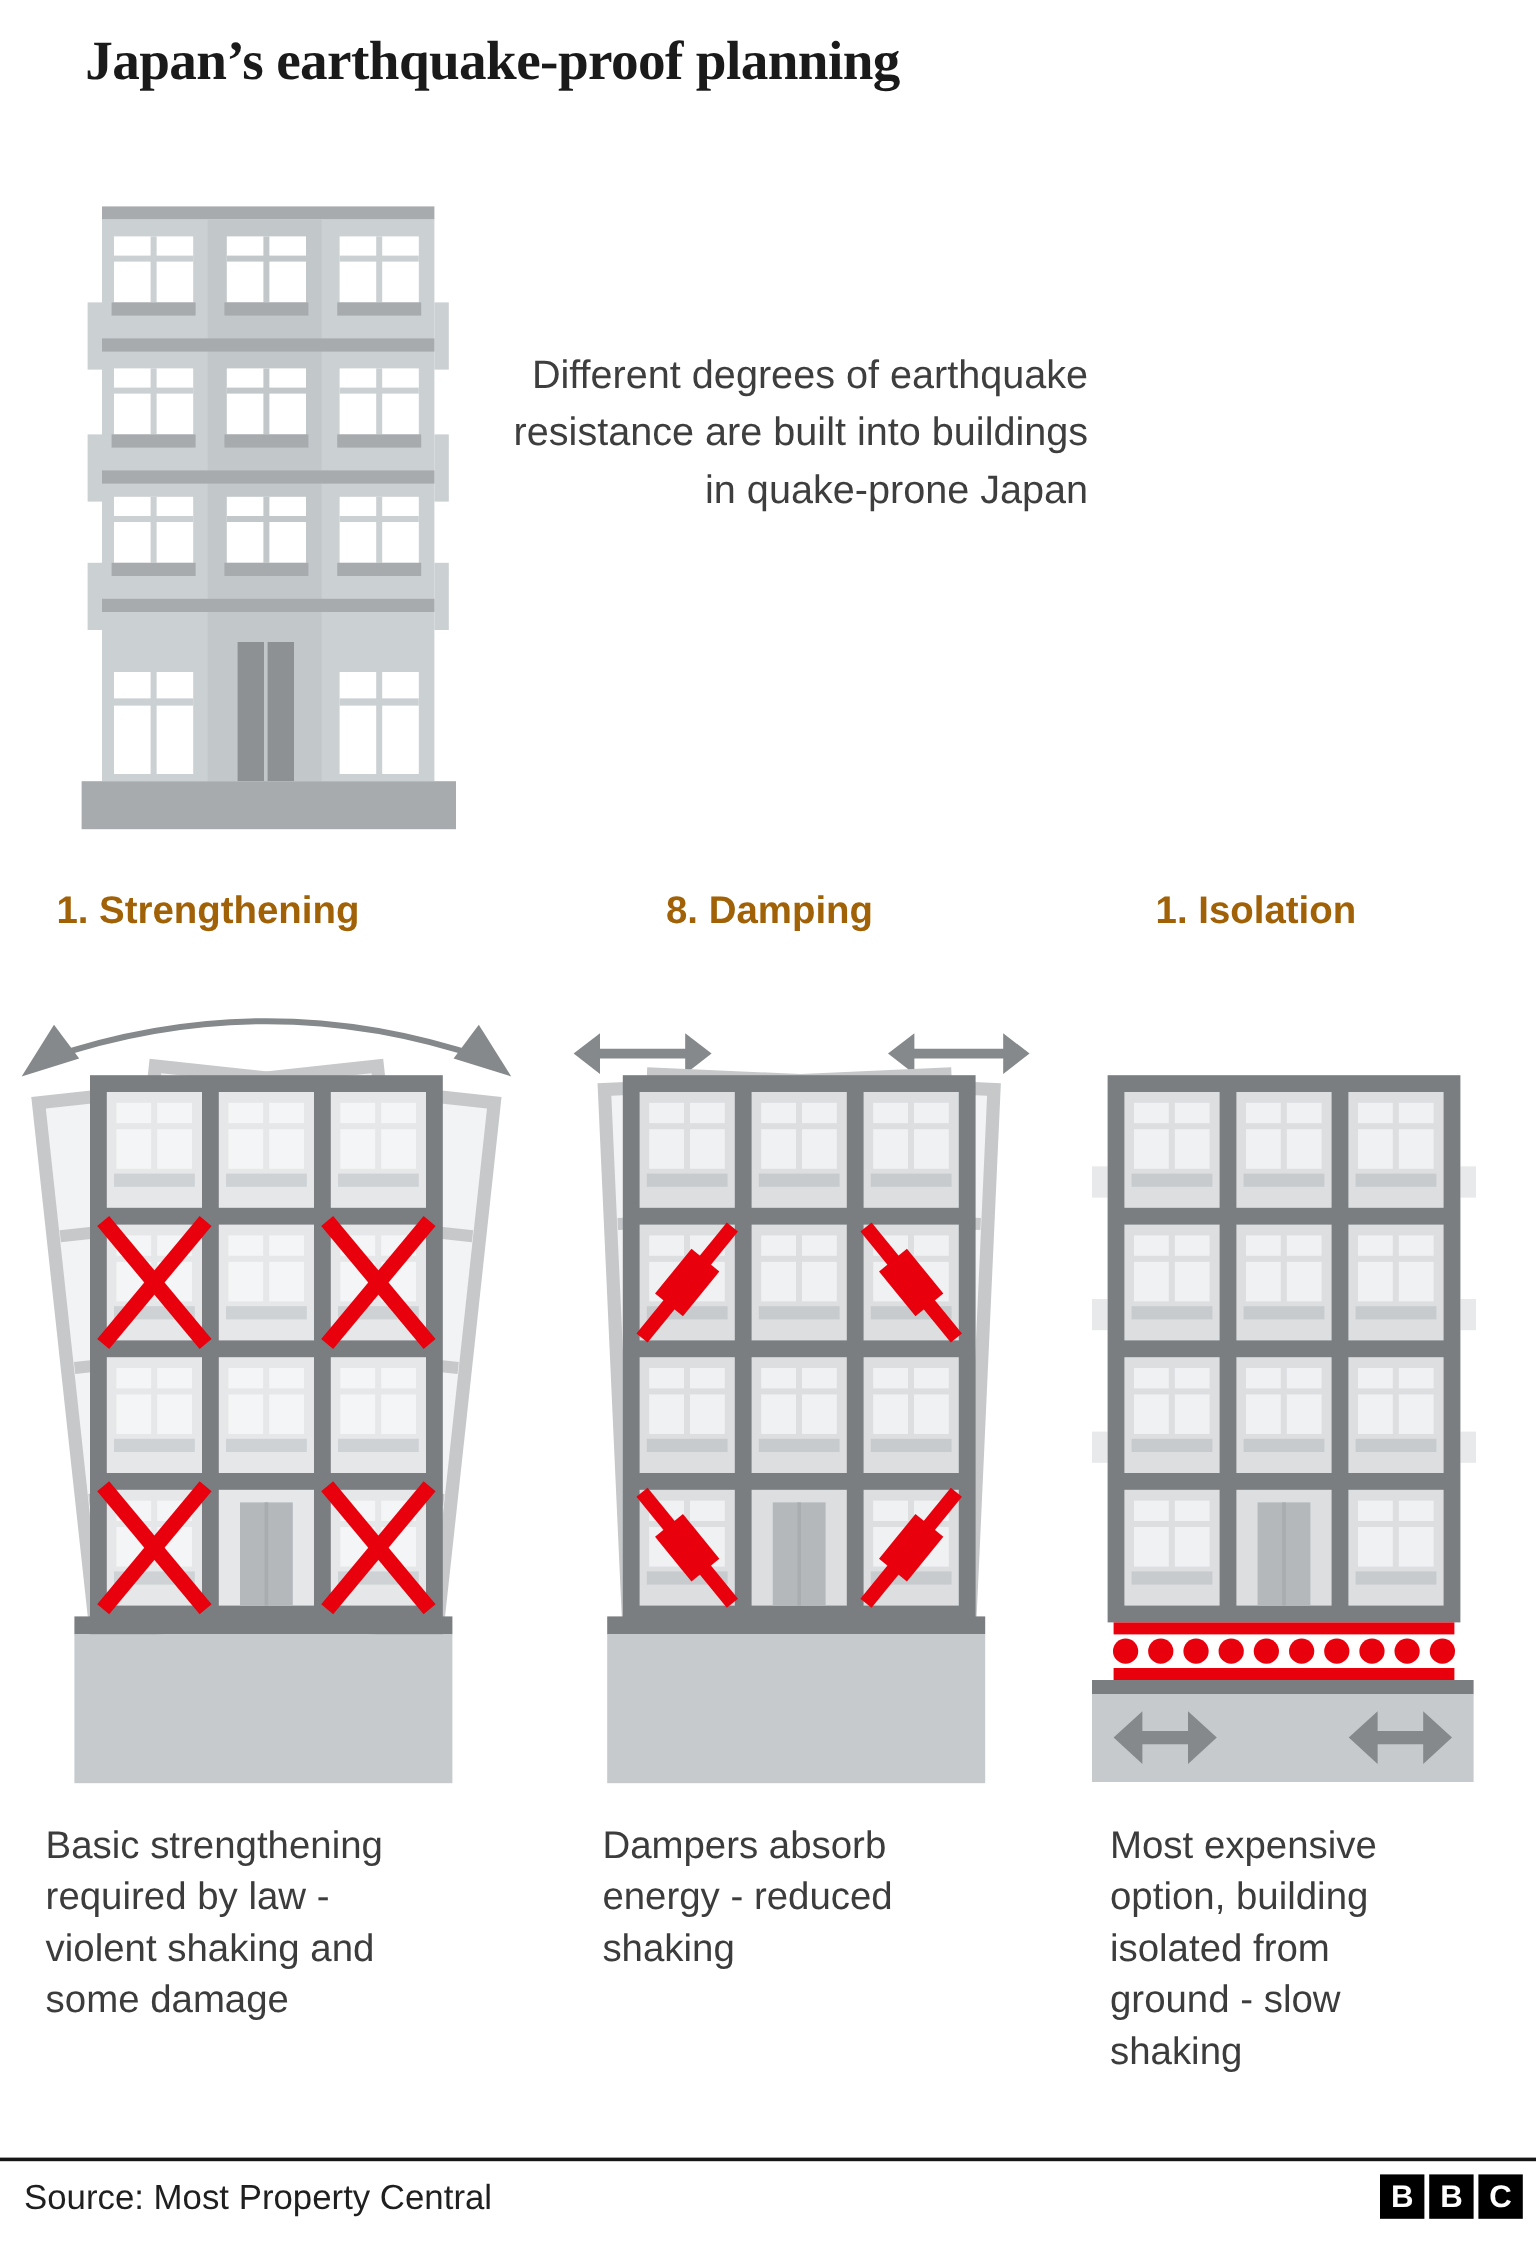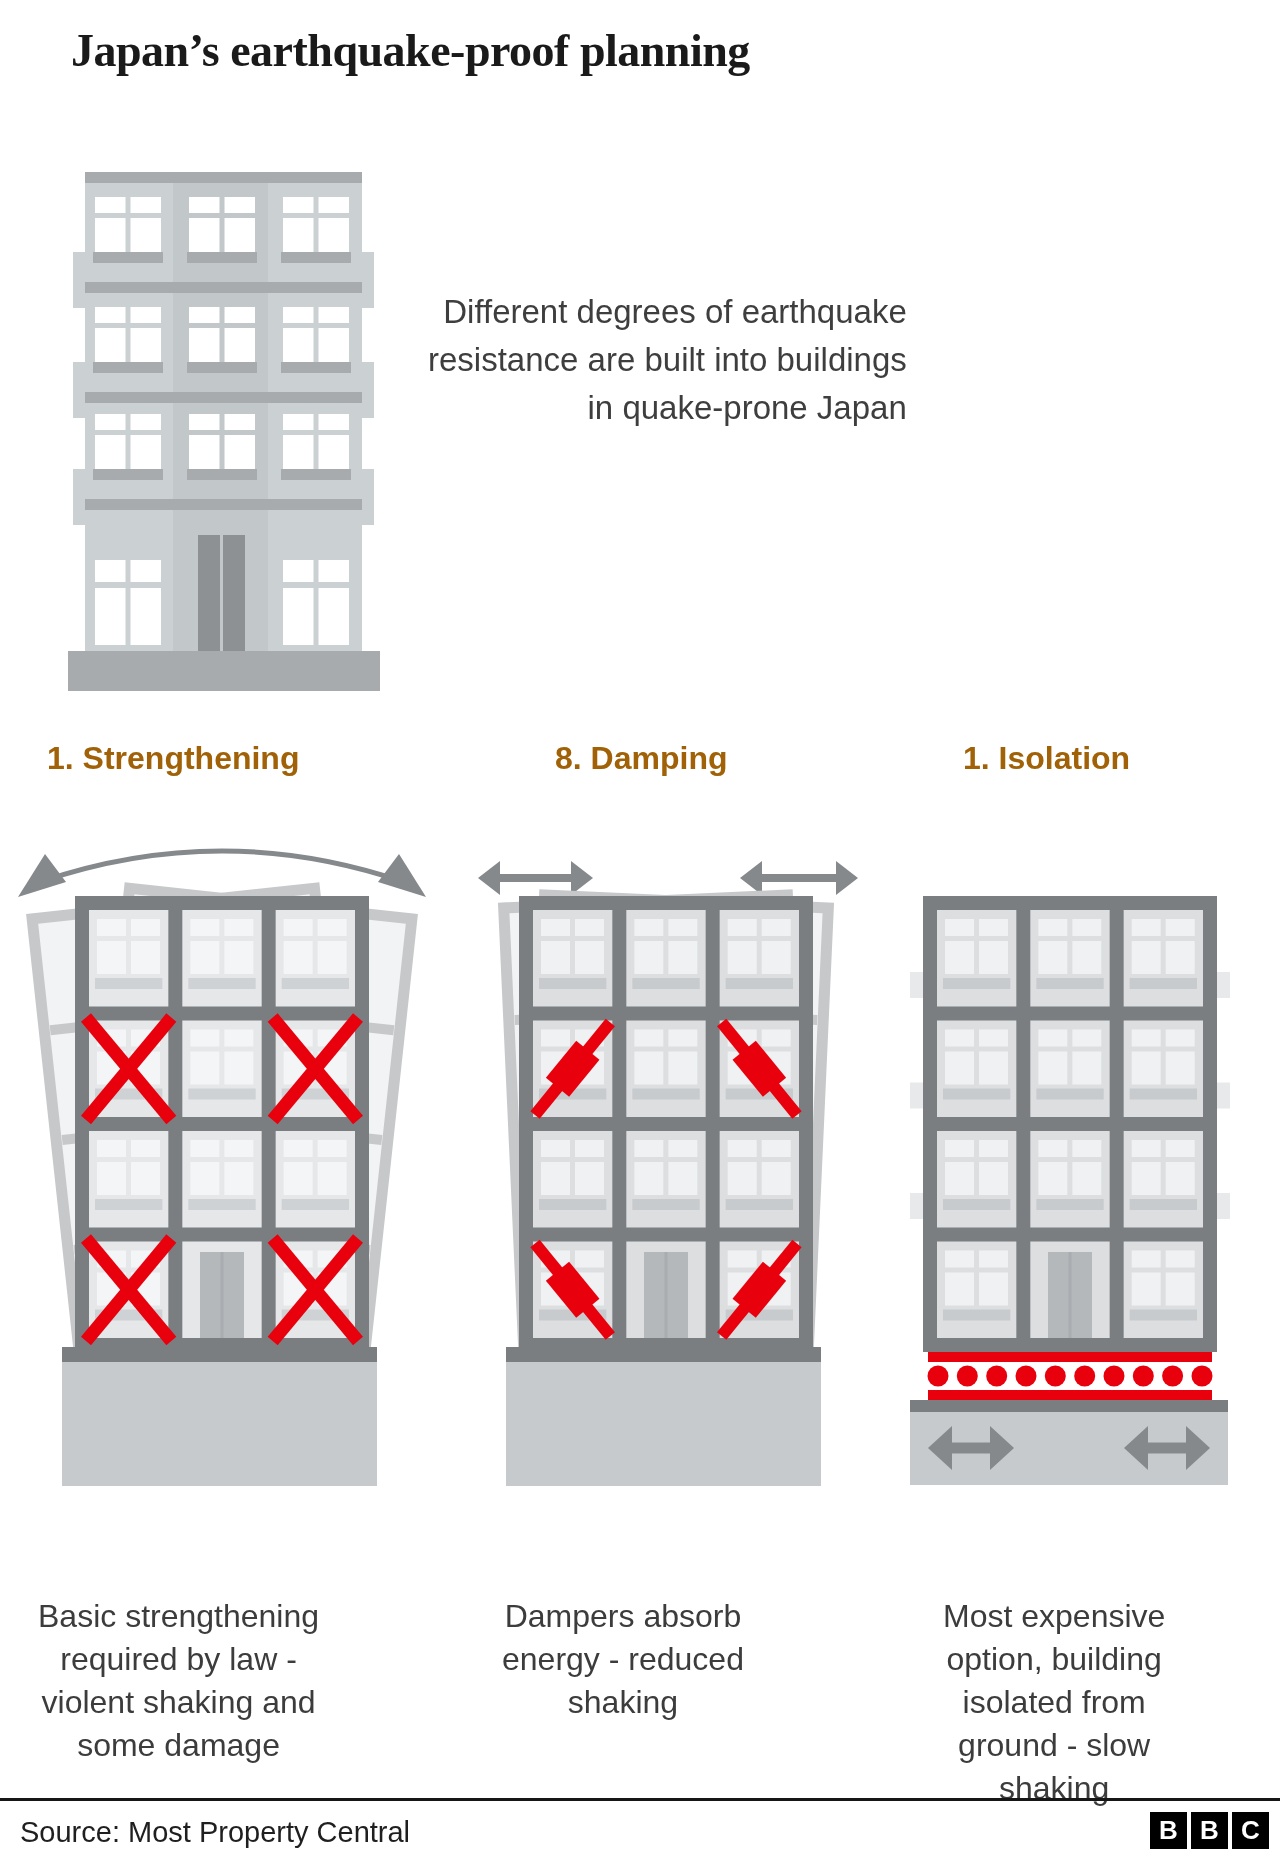--- a/index.html
+++ b/index.html
@@ -5,22 +5,22 @@
   html,body{margin:0;padding:0;background:#fff;}
   .canvas{position:relative;width:1280px;height:1870px;background:#ffffff;
           font-family:"Liberation Sans",sans-serif;overflow:hidden;}
   .abs{position:absolute;}
   #gfx{position:absolute;left:0;top:0;}
   #title{left:25px;top:24px;font-family:Liberation Serif, serif;font-weight:700;
          font-size:46px;color:#1a1a1a;letter-spacing:-0.5px;margin-left:46px;}
   #intro{left:428px;top:288px;font-size:33px;line-height:48px;color:#3e3e3e;white-space:pre-line;text-align:right;}
   .colhead{top:740px;font-weight:700;font-size:32px;color:#a16207;}
   #head-0{left:47px;} #head-1{left:555px;} #head-2{left:963px;}
-  .caption{top:1595px;font-size:32px;line-height:43px;color:#3c3c3c;white-space:pre-line;text-align:center;}
-  #cap-0{left:38px;} #cap-1{left:502px;} #cap-2{left:925px;margin-left:18px;}
+  .caption{top:1516px;font-size:32px;line-height:43px;color:#3c3c3c;white-space:pre-line;}
+  #cap-0{left:38px;} #cap-1{left:502px;} #cap-2{left:925px;}
   #rule{left:0;top:1798px;width:1280px;height:3px;background:#161616;}
   #source{left:20px;top:1816px;font-size:29px;color:#1f1f1f;}
   #logo{left:1150px;top:1812px;display:flex;gap:4px;}
   .bbc{width:37px;height:37px;background:#000;color:#fff;font-weight:700;font-size:26px;
        display:flex;align-items:center;justify-content:center;}
 </style>
 </head>
 <body>
 
 <div class="canvas">

